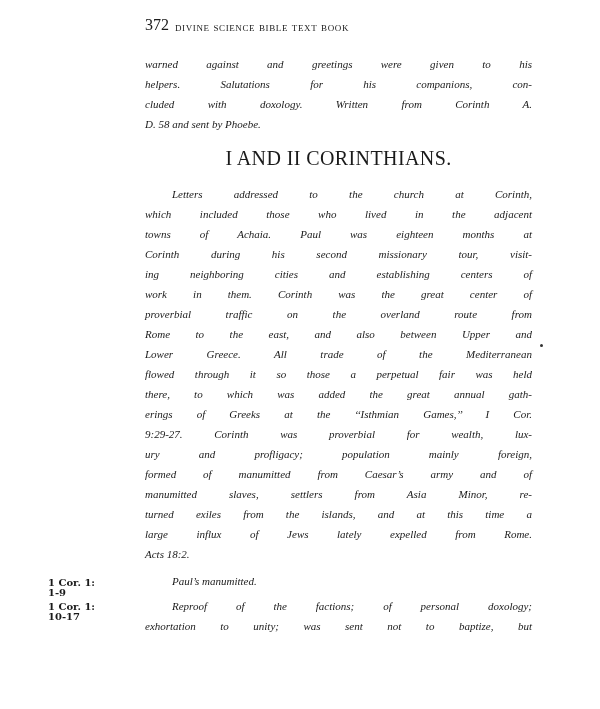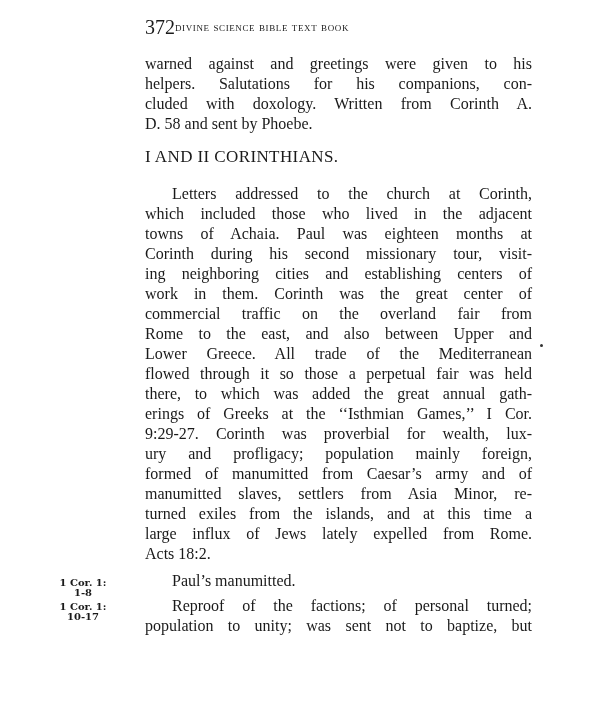--- a/index.html
+++ b/index.html
@@ -1,28 +1,28 @@
 <!DOCTYPE html>
 <html><head>
 <meta charset="utf-8">
 <style>
   html, body { margin: 0; padding: 0; background: #ffffff; }
   body { width: 600px; height: 709px; position: relative; overflow: hidden;
          font-family: "Liberation Serif", "DejaVu Serif", serif; color: #1a1a1a; }
   .header { position: absolute; top: 16px; left: 145px; width: 400px; height: 20px; }
-  .page-num { position: absolute; left: 0; top: 0; font-size: 20px; }
+  .page-num { position: absolute; left: 0; top: 0; font-size: 16px; }
   .running-head { position: absolute; left: 30px; top: 3px; font-size: 13px;
                   letter-spacing: 0.6px; font-variant: small-caps; text-transform: lowercase; }
-  .line { position: absolute; left: 145px; width: 387px; font-size: 16px;
-          line-height: 20px; white-space: nowrap; text-align: justify; text-align-last: justify; }
+  .line { position: absolute; left: 145px; width: 387px; font-size: 11px;
+          line-height: 20px; white-space: nowrap; text-align: justify; text-align-last: justify; font-style: italic; }
   .line.last { text-align-last: left; }
   .line.indent { left: 172px; width: 360px; }
   .heading { position: absolute; left: 145px; width: 387px; top: 147px;
-             text-align: left; font-size: 17px; letter-spacing: 0.4px; }
-  .margin-note { position: absolute; left: 48px; width: 70px; text-align: center;
+             text-align: center; font-size: 20px; letter-spacing: 0.4px; }
+  .margin-note { position: absolute; left: 48px; width: 70px; 
                  font-size: 10px; line-height: 10px; font-weight: bold; font-family: "DejaVu Serif", serif; }
   .speck { position: absolute; left: 540px; top: 344px; width: 3px; height: 3px;
            background: #333; border-radius: 50%; }
 </style>
 </head>
 <body>
 
 <div class="header">
   <span class="page-num">372</span>
   <span class="running-head">DIVINE SCIENCE BIBLE TEXT BOOK</span>
@@ -37,45 +37,45 @@
 
 <div class="heading">I AND II CORINTHIANS.</div>
 
 <div>
   <div class="line indent" style="top:184px">Letters addressed to the church at Corinth,</div>
   <div class="line" style="top:204px">which included those who lived in the adjacent</div>
   <div class="line" style="top:224px">towns of Achaia.  Paul was eighteen months at</div>
   <div class="line" style="top:244px">Corinth during his second missionary tour, visit-</div>
   <div class="line" style="top:264px">ing neighboring cities and establishing centers of</div>
   <div class="line" style="top:284px">work in them.  Corinth was the great center of</div>
-  <div class="line" style="top:304px">commercial traffic on the overland fair from</div>
+  <div class="line" style="top:304px">proverbial traffic on the overland route from</div>
   <div class="line" style="top:324px">Rome to the east, and also between Upper and</div>
   <div class="line" style="top:344px">Lower Greece.  All trade of the Mediterranean</div>
   <div class="line" style="top:364px">flowed through it so those a perpetual fair was held</div>
   <div class="line" style="top:384px">there, to which was added the great annual gath-</div>
   <div class="line" style="top:404px">erings of Greeks at the ‘‘Isthmian Games,’’ I Cor.</div>
   <div class="line" style="top:424px">9:29-27.  Corinth was proverbial for wealth, lux-</div>
   <div class="line" style="top:444px">ury and profligacy; population mainly foreign,</div>
   <div class="line" style="top:464px">formed of manumitted from Caesar’s army and of</div>
   <div class="line" style="top:484px">manumitted slaves, settlers from Asia Minor, re-</div>
   <div class="line" style="top:504px">turned exiles from the islands, and at this time a</div>
   <div class="line" style="top:524px">large influx of Jews lately expelled from Rome.</div>
   <div class="line last" style="top:544px">Acts 18:2.</div>
 </div>
 
 <div>
   <div class="margin-note" style="top:578px">
     <div>1 Cor. 1:</div>
-    <div>1-8</div>
+    <div>1-9</div>
   </div>
   <div class="line indent last" style="top:571px">Paul’s manumitted.</div>
 </div>
 
 <div>
   <div class="margin-note" style="top:602px">
     <div>1 Cor. 1:</div>
     <div>10-17</div>
   </div>
-  <div class="line indent" style="top:596px">Reproof of the factions; of personal turned;</div>
-  <div class="line" style="top:616px">population to unity; was sent not to baptize, but</div>
+  <div class="line indent" style="top:596px">Reproof of the factions; of personal doxology;</div>
+  <div class="line" style="top:616px">exhortation to unity; was sent not to baptize, but</div>
 </div>
 
 <div class="speck"></div>
 
 </body></html>

